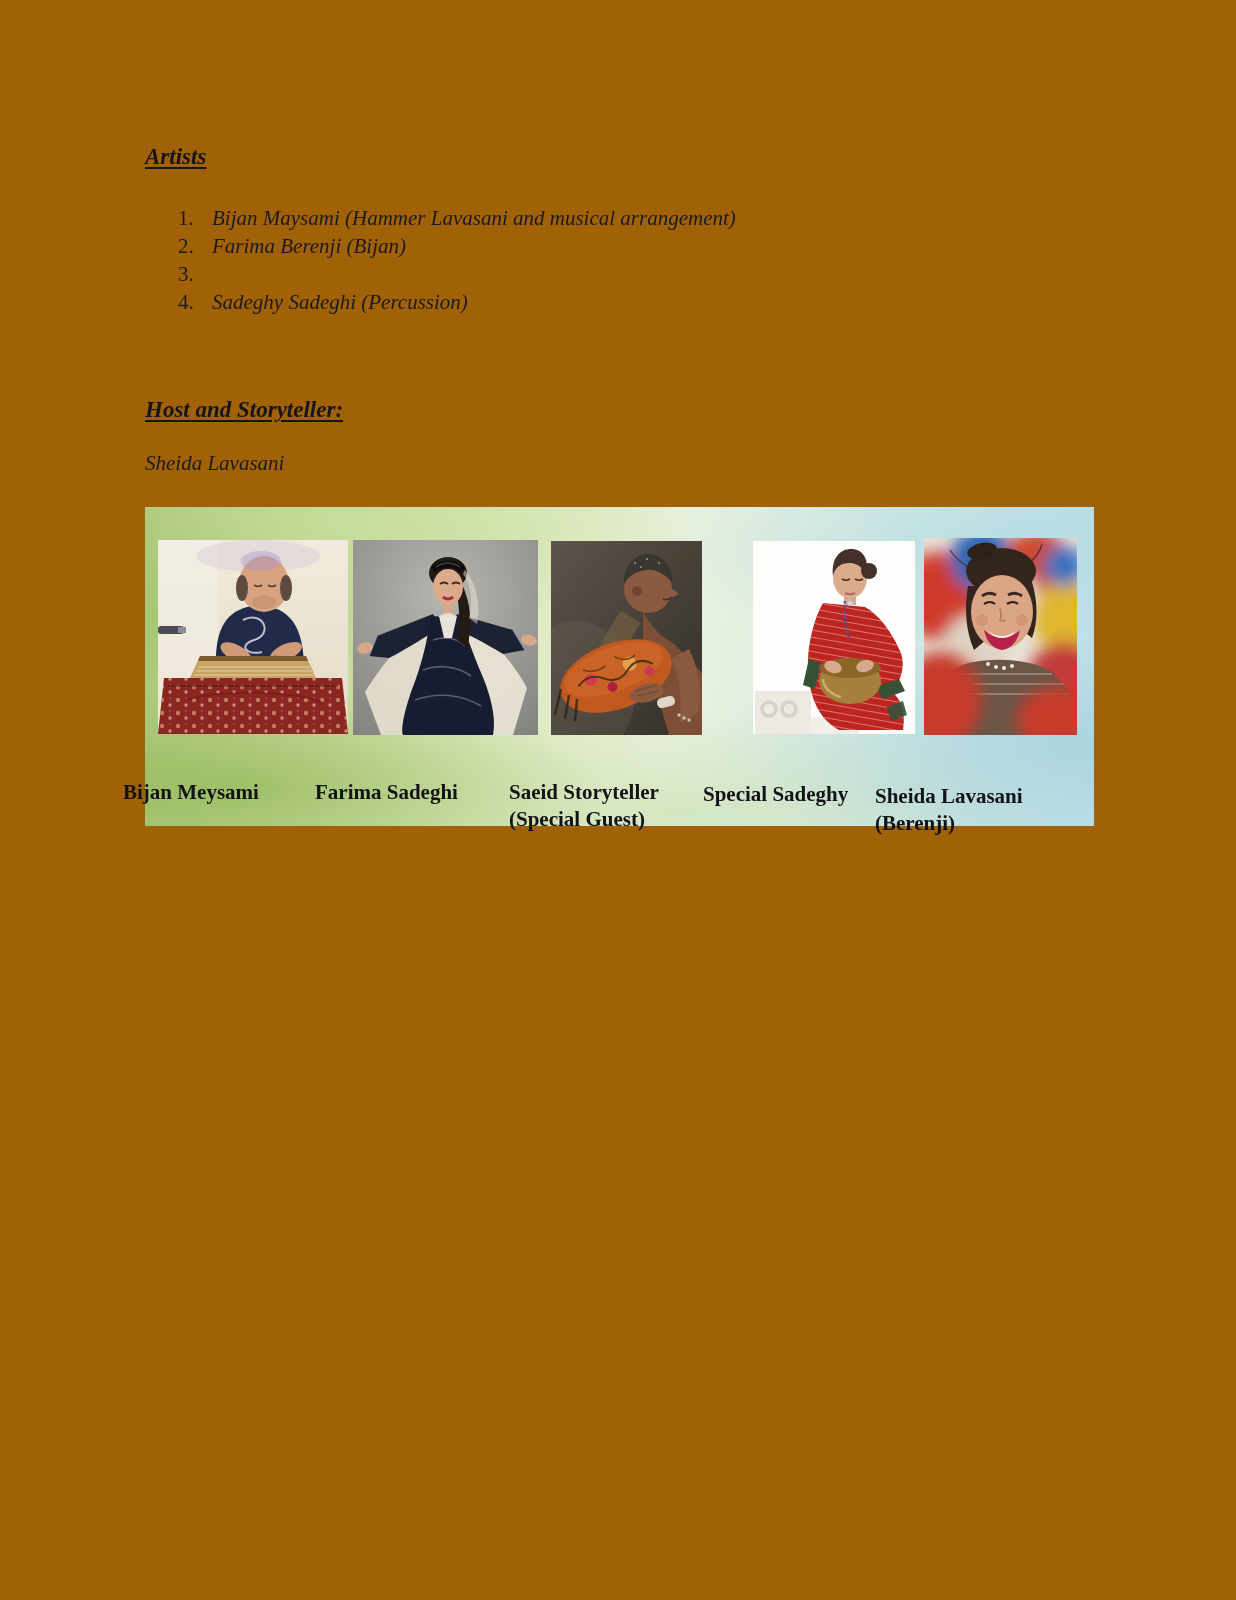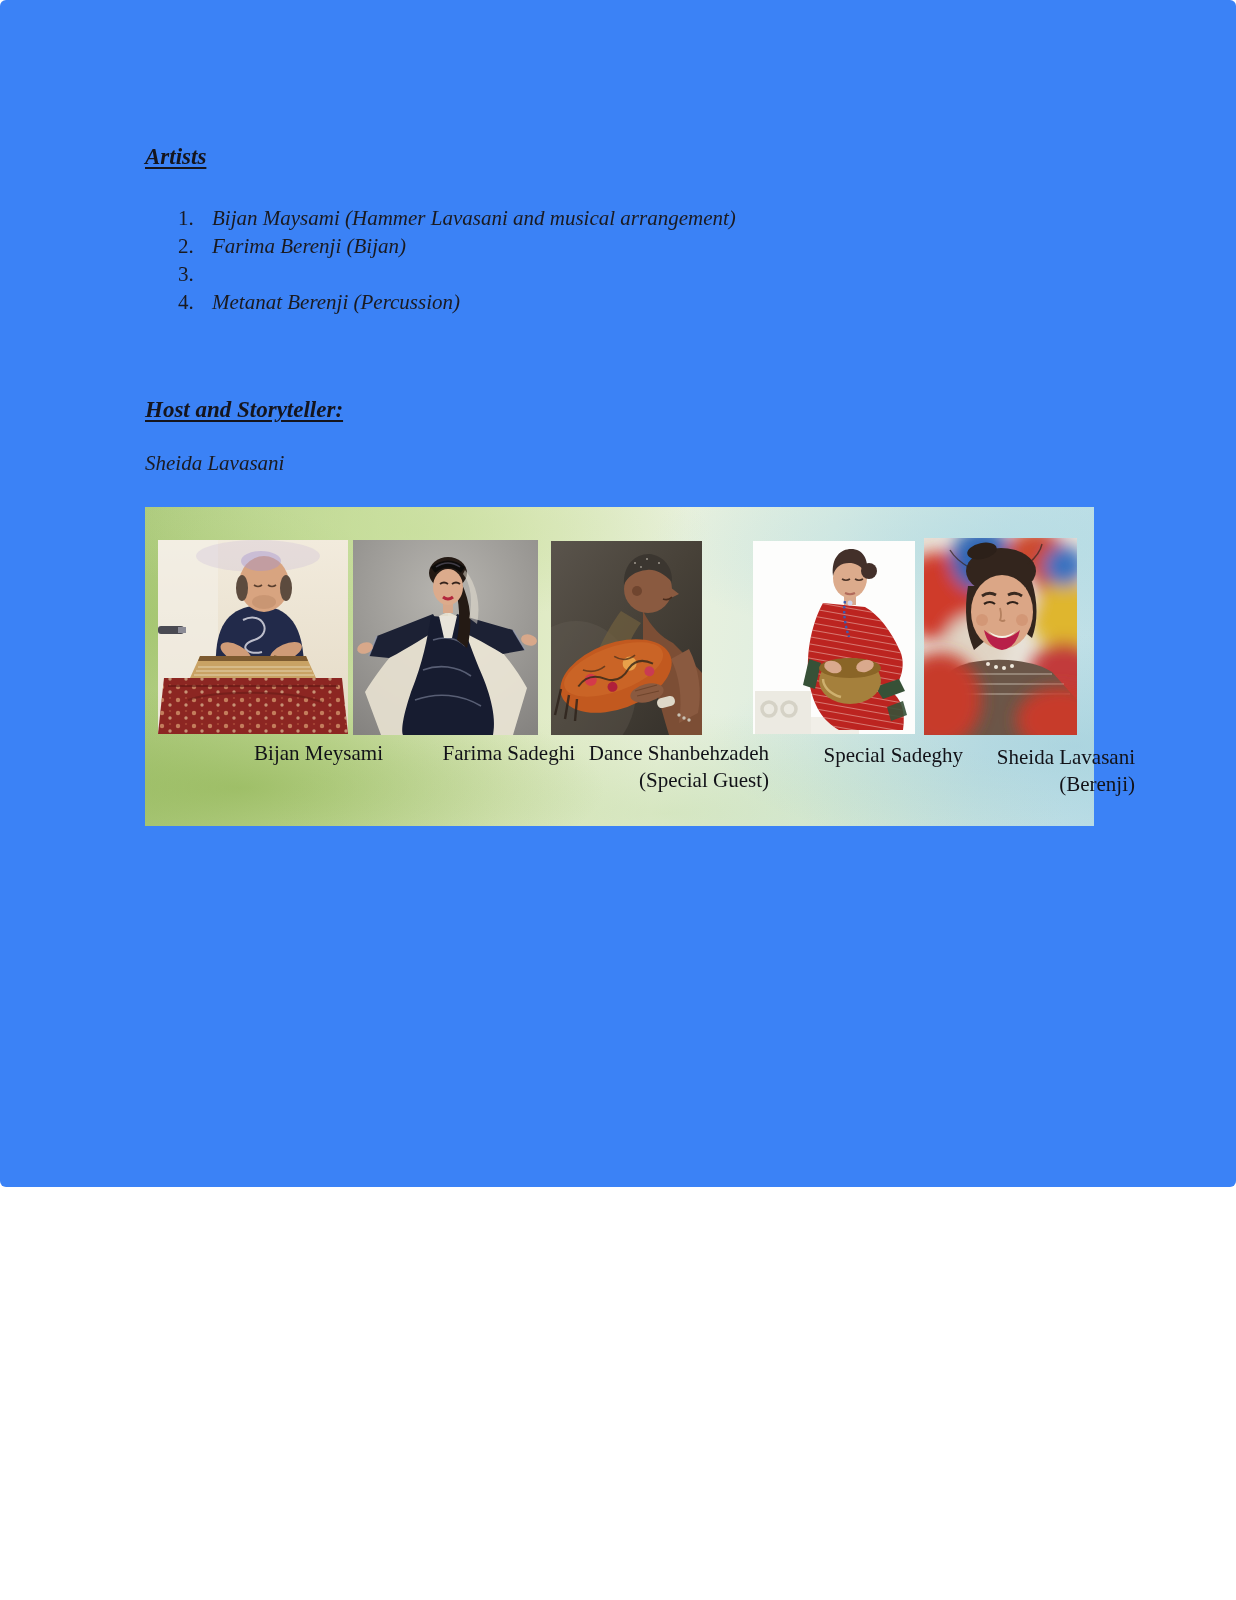--- a/index.html
+++ b/index.html
@@ -1,23 +1,22 @@
 <!DOCTYPE html>
 <html><head>
 <meta charset="utf-8">
 <style>
   html,body{margin:0;padding:0;background:#ffffff;}
   .page{
     position:relative;
-    width:1236px;height:1187px;
-    background:#3b82f6;
+    width:1236px;height:1600px;
+    background:#a16207;
     font-family:"Liberation Serif", serif;
     color:#1a1a20;
     overflow:hidden;
-    border-radius:6px;
   }
   .heading{
     position:absolute;
     font-size:23px;
     font-weight:bold;
     font-style:italic;
     text-decoration:underline;
     text-decoration-thickness:2px;
     text-underline-offset:3px;
     color:#15151d;
@@ -48,22 +47,22 @@
       linear-gradient(97deg,#aecb7f 0%,#c8dd9f 22%,#dfeac2 40%,#e9f1dd 55%,#ddede2 70%,#c6e2e6 88%,#bedfe7 100%);
   }
   .photo{position:absolute;overflow:hidden;}
   .photo svg{display:block;}
   #photo-1{left:13px;top:33px;width:190px;height:194px;}
   #photo-2{left:208px;top:33px;width:185px;height:195px;}
   #photo-3{left:406px;top:34px;width:151px;height:194px;}
   #photo-4{left:608px;top:34px;width:162px;height:193px;}
   #photo-5{left:779px;top:31px;width:153px;height:197px;}
   .caption{
-    position:absolute;width:260px;text-align:right;
-    font-weight:normal;font-size:21px;line-height:27px;color:#121218;
+    position:absolute;width:260px;text-align:left;
+    font-weight:bold;font-size:21px;line-height:27px;color:#121218;margin-top:39px;
   }
   #caption-1{left:-22px;top:233px;}
   #caption-2{left:170px;top:233px;}
   #caption-3{left:364px;top:233px;}
   #caption-4{left:558px;top:235px;}
   #caption-5{left:730px;top:237px;}
   .caption-line2:empty{display:none;}
 </style>
 </head>
 <body>
@@ -79,21 +78,21 @@
     </div>
     <div class="row">
       <span class="num">2.</span>
       <span class="txt">Farima Berenji (Bijan)</span>
     </div>
     <div class="row">
       <span class="num">3.</span>
     </div>
     <div class="row">
       <span class="num">4.</span>
-      <span class="txt">Metanat Berenji (Percussion)</span>
+      <span class="txt">Sadeghy Sadeghi (Percussion)</span>
     </div>
   </div>
 
   <div class="heading" id="host-heading">Host and Storyteller:</div>
 
   <div class="host-name">Sheida Lavasani</div>
 
   <div class="banner">
 
     <div class="photo" id="photo-1" aria-label="Man playing a hammer dulcimer (santur) at a table covered with a red patterned cloth">
@@ -293,21 +292,21 @@
 
     <div class="caption" id="caption-1">
       <div class="caption-line1">Bijan Meysami</div>
 
     </div>
     <div class="caption" id="caption-2">
       <div class="caption-line1">Farima Sadeghi</div>
 
     </div>
     <div class="caption" id="caption-3">
-      <div class="caption-line1">Dance Shanbehzadeh</div>
+      <div class="caption-line1">Saeid Storyteller</div>
       <div class="caption-line2">(Special Guest)</div>
     </div>
     <div class="caption" id="caption-4">
       <div class="caption-line1">Special Sadeghy</div>
 
     </div>
     <div class="caption" id="caption-5">
       <div class="caption-line1">Sheida Lavasani</div>
       <div class="caption-line2">(Berenji)</div>
     </div>

